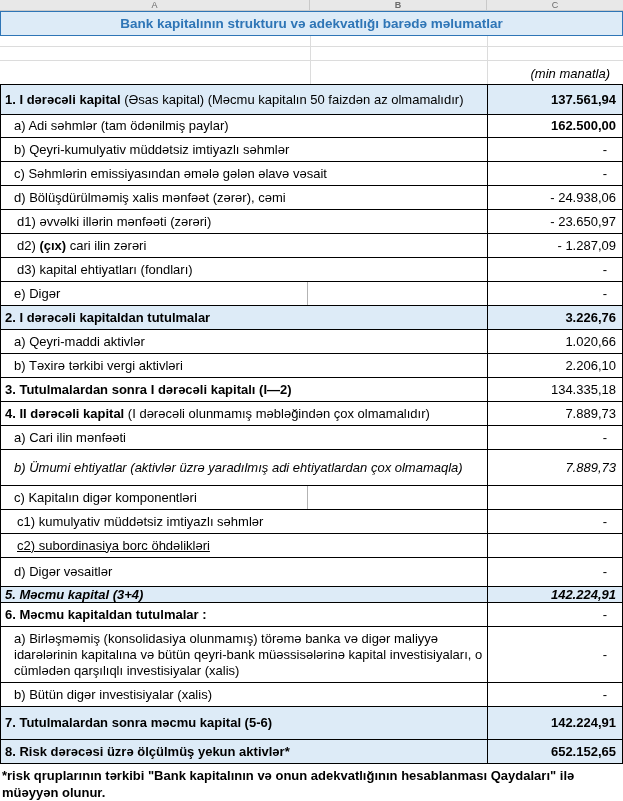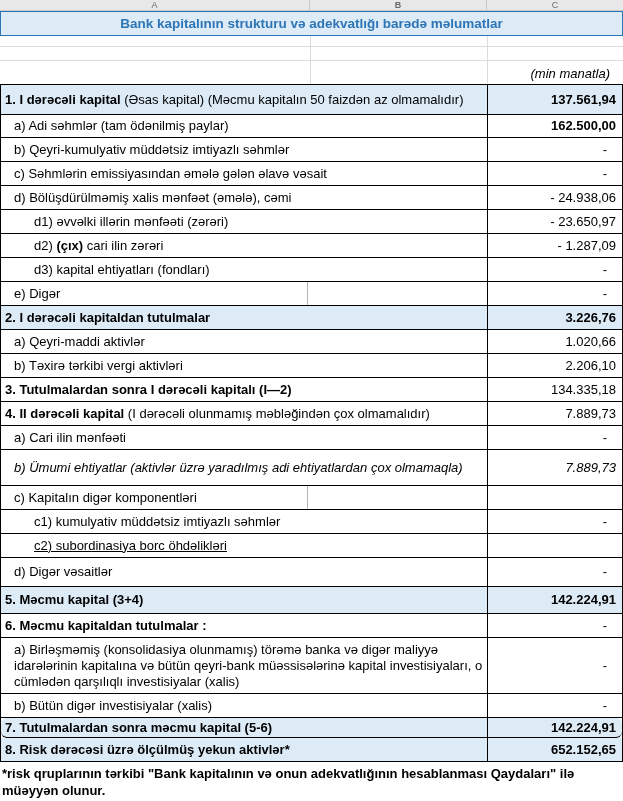--- a/index.html
+++ b/index.html
@@ -55,21 +55,21 @@
   }
   .trow {
     display:flex; align-items:stretch;
     border-bottom:1px solid var(--grid,#000);
     background:#fff; position:relative;
   }
   .trow.section { background:var(--section-bg,#ddebf7); }
   .cell { display:flex; align-items:center; font-size:13px; line-height:16px; }
   .cell.label { flex:1; padding:2px 4px 2px 4px; position:relative; }
   .cell.label.indent1 { padding-left:13px; }
-  .cell.label.indent2 { padding-left:33px; }
+  .cell.label.indent2 { padding-left:16px; }
   .cell.label.midline::after {
     content:""; position:absolute; left:306px; top:0; bottom:0; width:1px; background:#b3b3b3;
   }
   .cell.value {
     width:135px; border-left:1px solid var(--grid,#000);
     justify-content:flex-end; padding:2px 6px 2px 2px; text-align:right;
   }
   .cell.value.dash { padding-right:15px; }
   .b { font-weight:bold; }
 
@@ -120,21 +120,21 @@
         <div class="cell value dash">-</div>
       </div>
       <div class="trow" style="height: 24px;">
         <div class="cell label indent1">
           <span><span>c) Səhmlərin emissiyasından əmələ gələn  əlavə vəsait</span></span>
         </div>
         <div class="cell value dash">-</div>
       </div>
       <div class="trow" style="height: 24px;">
         <div class="cell label indent1">
-          <span><span>d)   Bölüşdürülməmiş xalis mənfəət (əmələ), cəmi</span></span>
+          <span><span>d)   Bölüşdürülməmiş xalis mənfəət (zərər), cəmi</span></span>
         </div>
         <div class="cell value">- 24.938,06</div>
       </div>
       <div class="trow" style="height: 24px;">
         <div class="cell label indent2">
           <span><span>d1) əvvəlki illərin mənfəəti (zərəri)</span></span>
         </div>
         <div class="cell value">- 23.650,97</div>
       </div>
       <div class="trow" style="height: 24px;">
@@ -214,21 +214,21 @@
           <span><span>c2) subordinasiya borc öhdəlikləri</span></span>
         </div>
         <div class="cell value"></div>
       </div>
       <div class="trow" style="height: 29px;">
         <div class="cell label indent1">
           <span><span>d) Digər vəsaitlər</span></span>
         </div>
         <div class="cell value dash">-</div>
       </div>
-      <div class="trow section" style="height: 27px;">
+      <div class="trow section" style="height: 16px; font-style: italic;">
         <div class="cell label indent0">
           <span><span class="b">5. Məcmu kapital (3+4)</span></span>
         </div>
         <div class="cell value b">142.224,91</div>
       </div>
       <div class="trow" style="height: 24px;">
         <div class="cell label indent0">
           <span><span class="b">6. Məcmu kapitaldan tutulmalar :</span></span>
         </div>
         <div class="cell value dash">-</div>
@@ -238,21 +238,21 @@
           <span><span>a)   Birləşməmiş (konsolidasiya olunmamış) törəmə banka və digər maliyyə idarələrinin kapitalına və bütün qeyri-bank müəssisələrinə kapital investisiyaları, o cümlədən qarşılıqlı investisiyalar (xalis)</span></span>
         </div>
         <div class="cell value dash">-</div>
       </div>
       <div class="trow" style="height: 24px;">
         <div class="cell label indent1">
           <span><span>b)   Bütün digər investisiyalar (xalis)</span></span>
         </div>
         <div class="cell value dash">-</div>
       </div>
-      <div class="trow section" style="height: 20px; border-radius: 6px;">
+      <div class="trow section" style="height: 33px;">
         <div class="cell label indent0">
           <span><span class="b">7. Tutulmalardan  sonra məcmu kapital (5-6)</span></span>
         </div>
         <div class="cell value b">142.224,91</div>
       </div>
       <div class="trow section" style="height: 24px;">
         <div class="cell label indent0">
           <span><span class="b">8. Risk dərəcəsi üzrə ölçülmüş  yekun aktivlər*</span></span>
         </div>
         <div class="cell value b">652.152,65</div>

